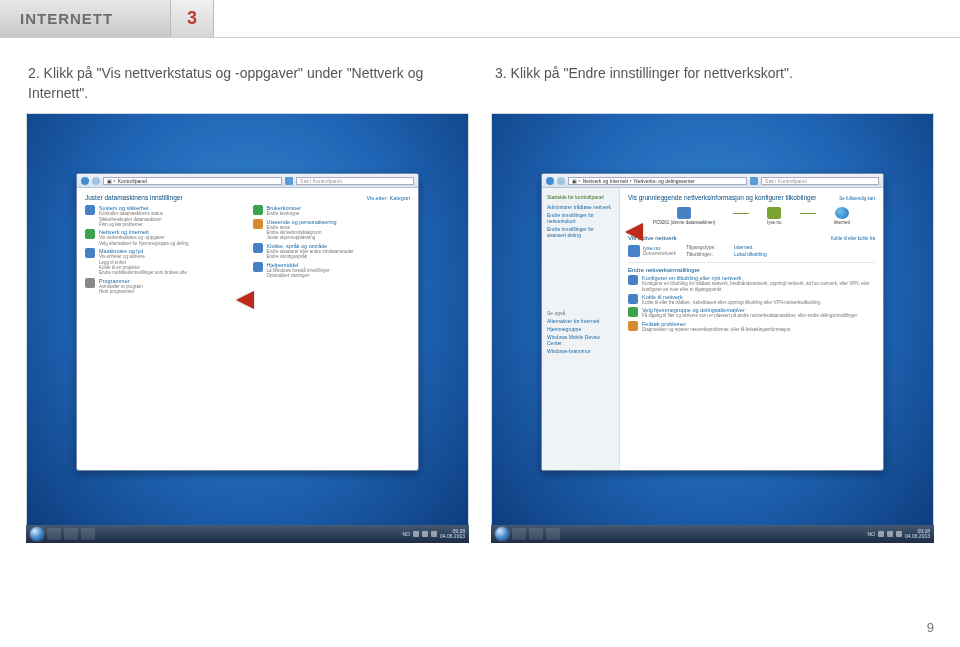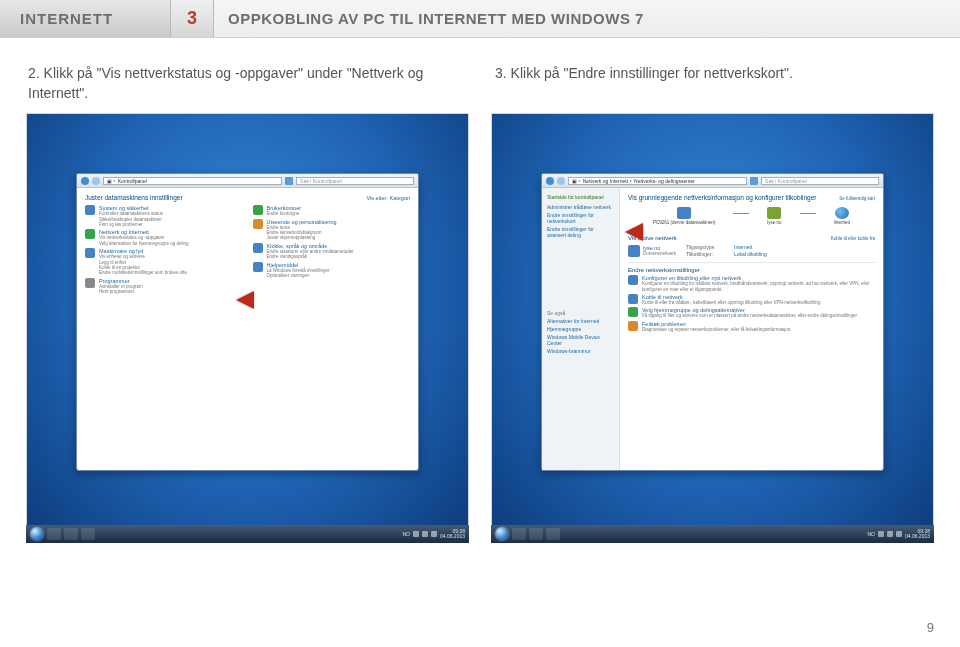--- a/index.html
+++ b/index.html
@@ -195,21 +195,20 @@
   .kv { display: flex; gap: 8px; font-size: 5px; margin: 1px 0; }
   .kv .k { width: 40px; color: #666; }
   .kv .v { color: #1a6aa8; }
 </style>
 </head>
 <body>
 
 <div class="header">
   <div class="hdr-left">INTERNETT</div>
   <div class="hdr-num">3</div>
-  <div class="hdr-right">OPPKOBLING AV PC TIL INTERNETT MED WINDOWS 7</div>
 </div>
 
 <div class="steps">
   <div class="step">
     <span class="num-prefix">2.</span>
     <span>Klikk på "Vis nettverkstatus og -oppgaver" under "Nettverk og Internett".</span>
   </div>
   <div class="step">
     <span class="num-prefix">3.</span>
     <span>Klikk på "Endre innstillinger for nettverkskort".</span>

